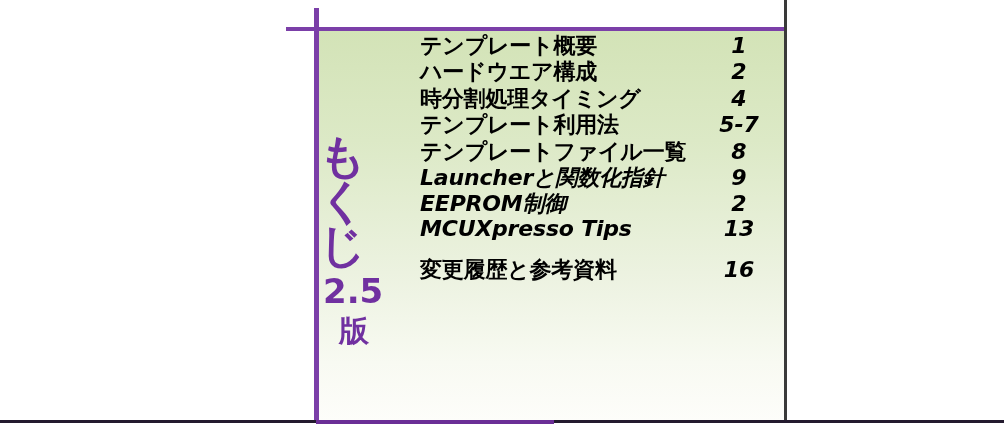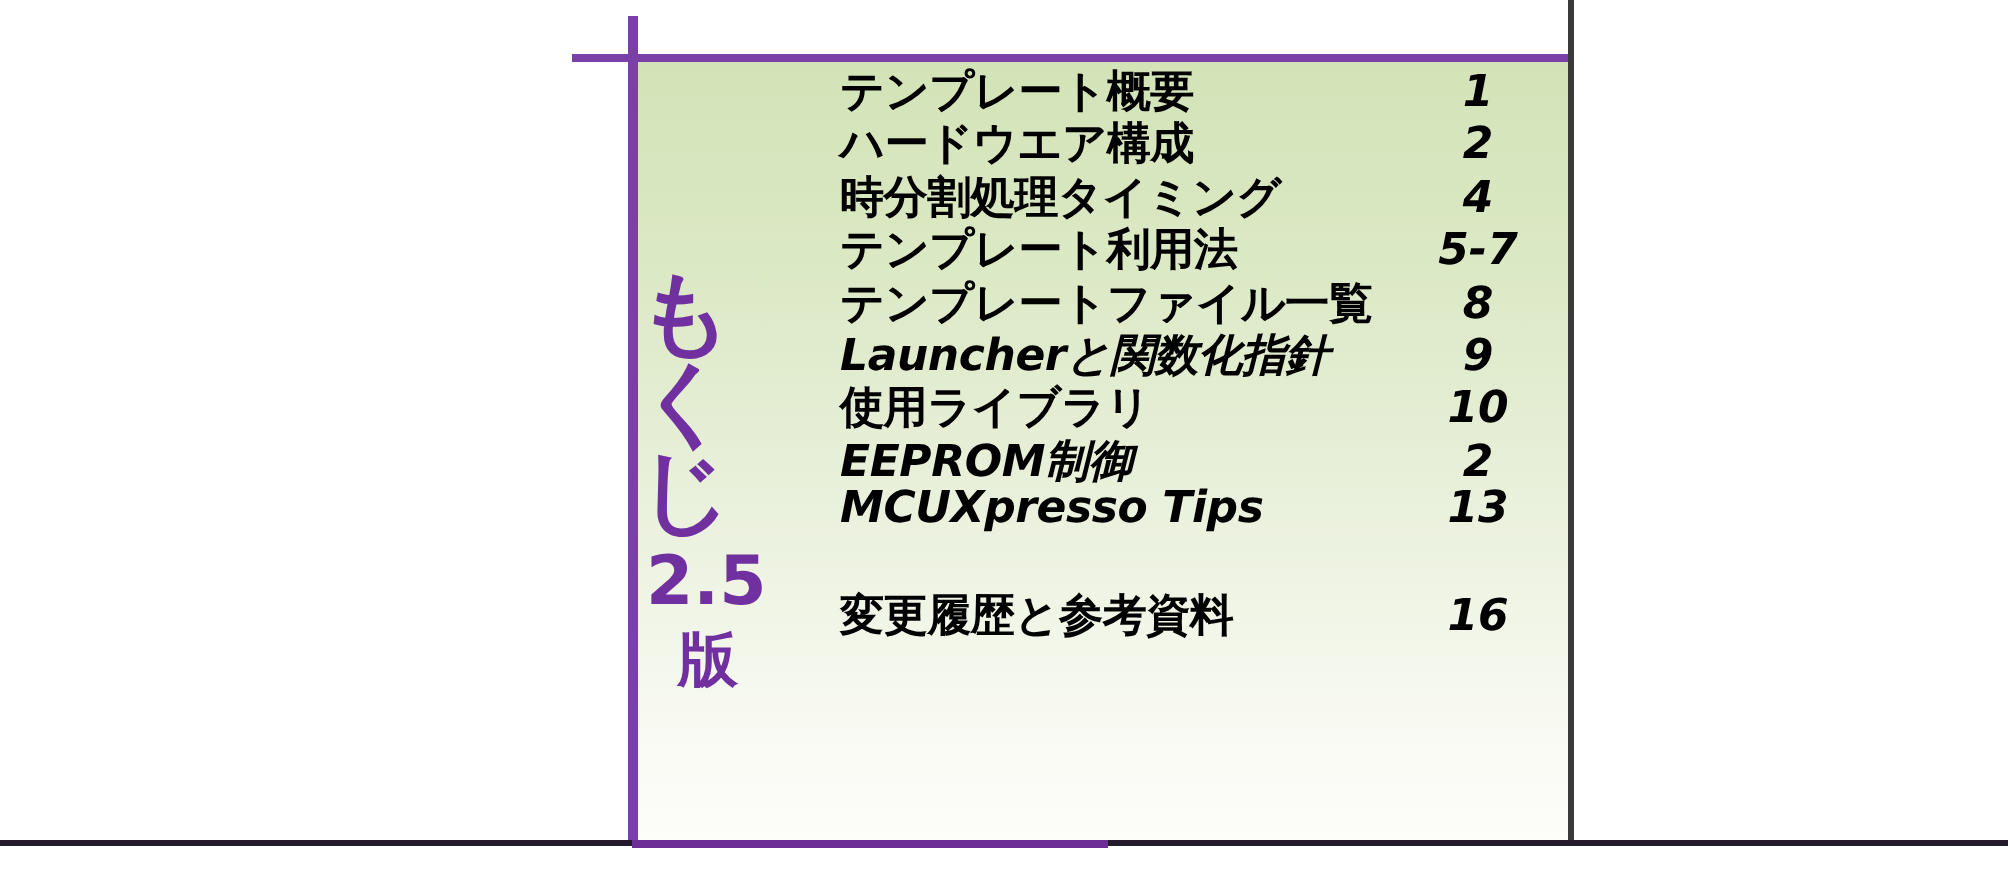--- a/index.html
+++ b/index.html
@@ -129,21 +129,21 @@
     left: 420px;
     top: 31px;
     width: 356px;
   }
   .toc-row {
     display: flex;
     align-items: baseline;
     height: 26.4px;
   }
   .toc-row.spaced {
-    margin-top: 24px;
+    margin-top: 13px;
   }
   .toc-title {
     flex: 1 1 auto;
     color: #000000;
     font-weight: bold;
     font-size: 22px;
     white-space: nowrap;
     letter-spacing: -0.2px;
   }
   .toc-title.latin-italic {
@@ -198,24 +198,20 @@
       </div>
       <div class="toc-row">
         <span class="toc-title">テンプレートファイル一覧</span>
         <span class="toc-page">8</span>
       </div>
       <div class="toc-row">
         <span class="toc-title latin-italic">Launcherと関数化指針</span>
         <span class="toc-page">9</span>
       </div>
       <div class="toc-row">
-        <span class="toc-title">使用ライブラリ</span>
-        <span class="toc-page">10</span>
-      </div>
-      <div class="toc-row">
         <span class="toc-title latin-italic">EEPROM制御</span>
         <span class="toc-page">2</span>
       </div>
       <div class="toc-row">
         <span class="toc-title latin-italic">MCUXpresso Tips</span>
         <span class="toc-page">13</span>
       </div>
       <div class="toc-row spaced">
         <span class="toc-title">変更履歴と参考資料</span>
         <span class="toc-page">16</span>

